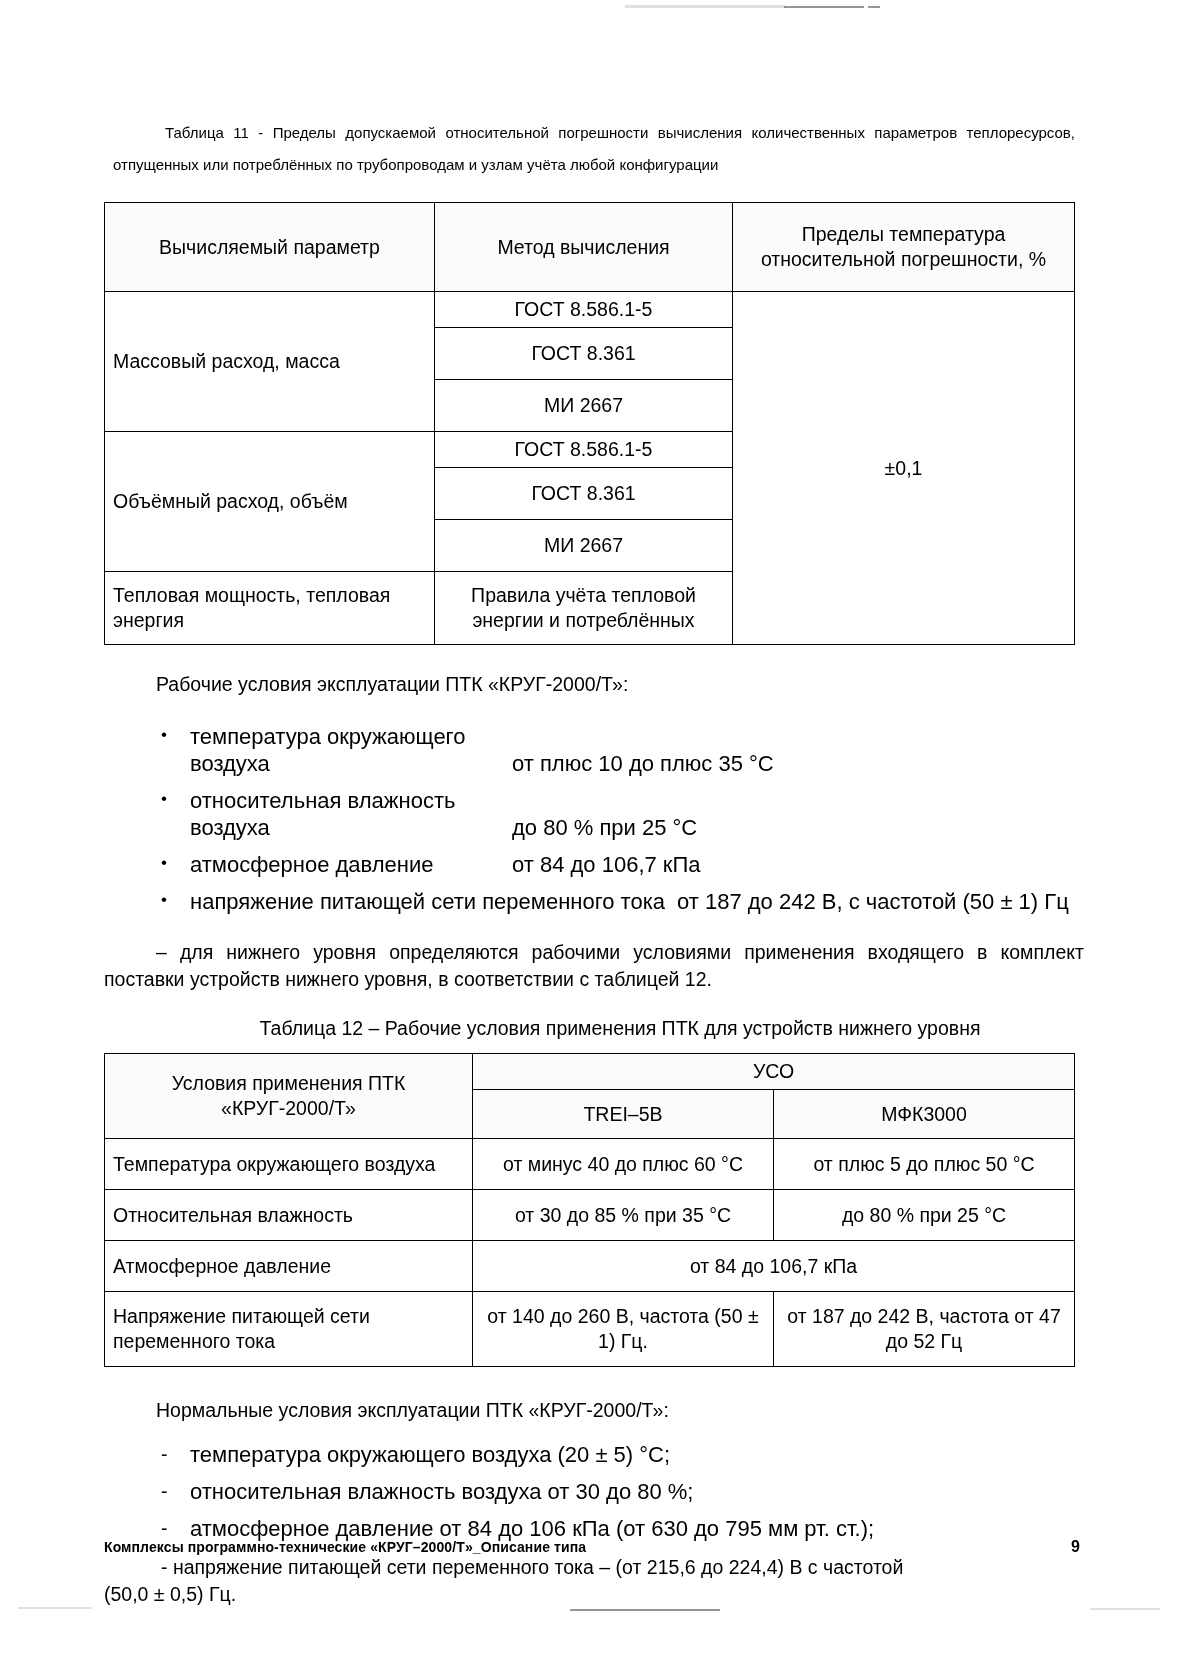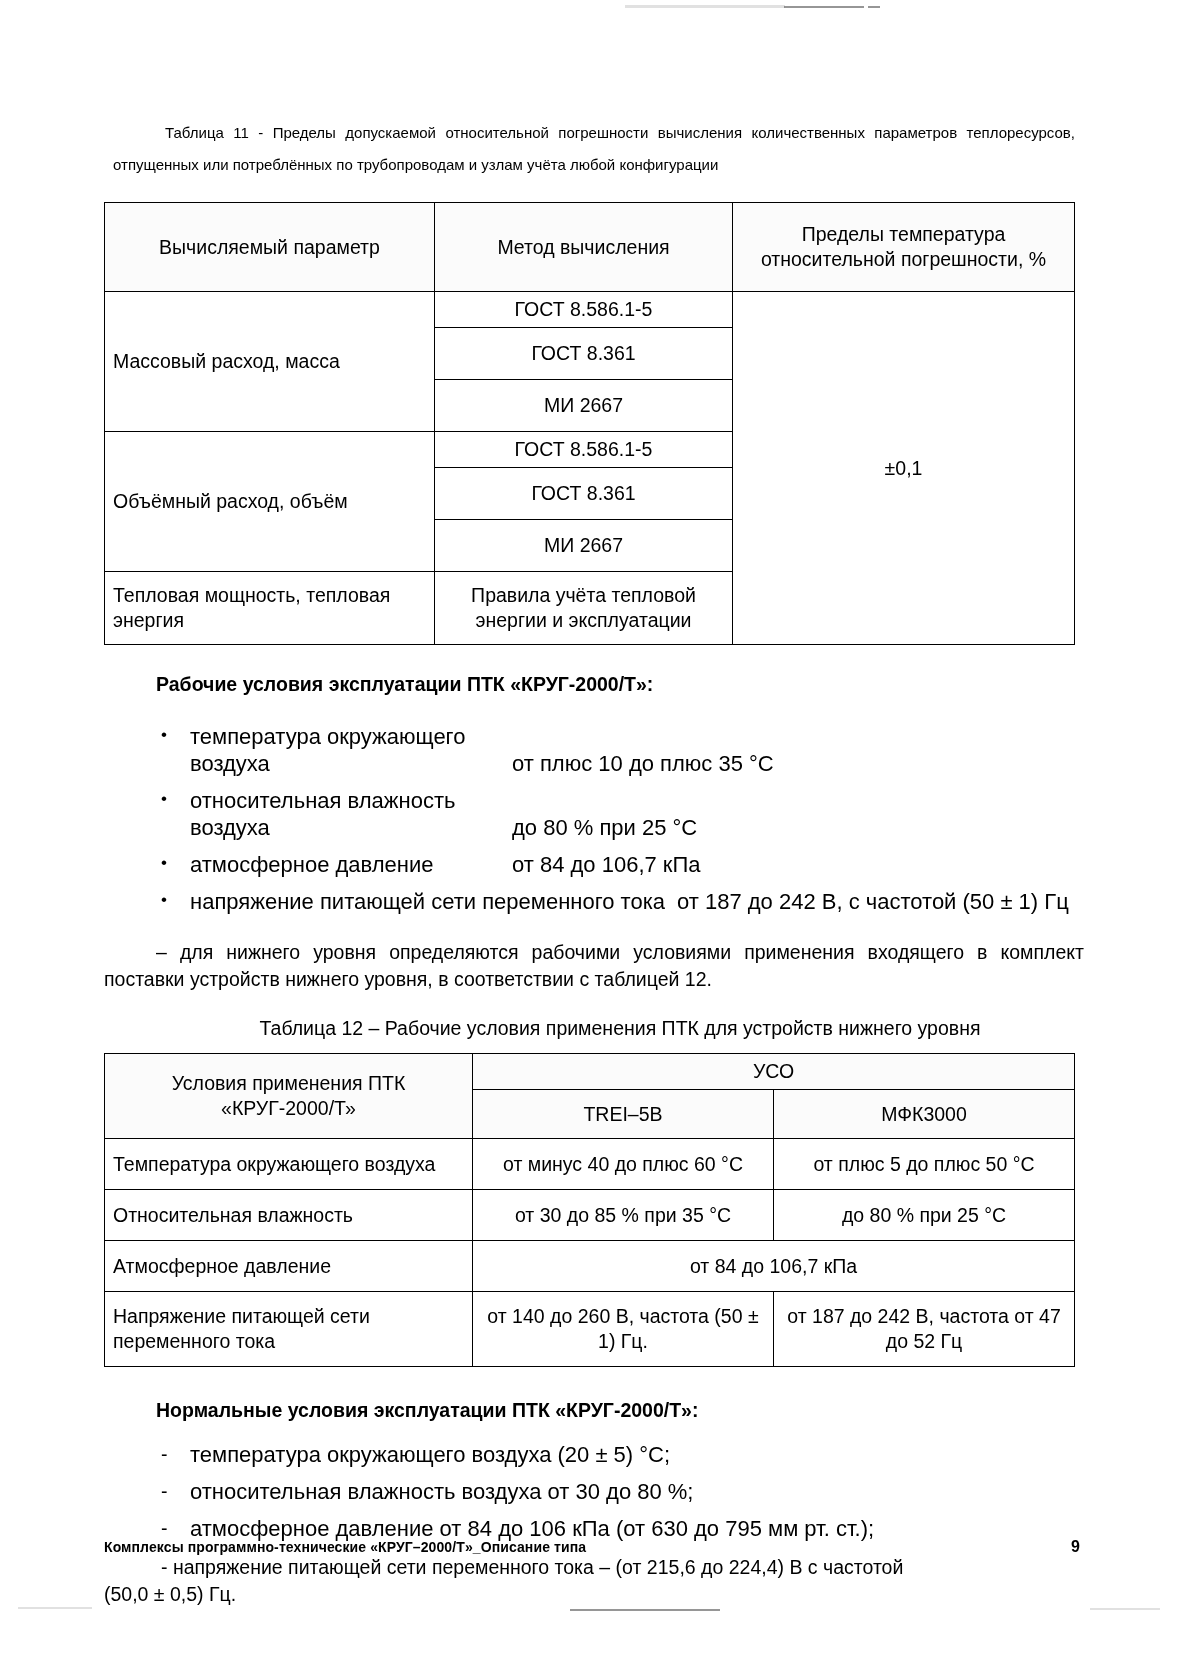--- a/index.html
+++ b/index.html
@@ -60,21 +60,21 @@
   }
   .para-noind {
     font-size: 19.5px;
     line-height: 27px;
     text-align: justify;
     text-indent: 0;
     margin: 0;
   }
   .subhead {
     font-size: 19.5px;
-    font-weight: bold;
+    font-weight: normal;
     line-height: 26px;
     margin: 0;
     padding-left: 52px;
   }
 
   
   ul.bullets, ul.dashes {
     list-style: none;
     margin: 0;
     padding: 0;
@@ -213,21 +213,21 @@
         </tr>
         <tr>
           <td class="t-center" style="height:41px;">ГОСТ 8.361</td>
         </tr>
         <tr>
           <td class="t-center" style="height:41px;">МИ 2667</td>
         </tr>
 
         <tr>
           <td class="t-left" style="height:62px;">Тепловая мощность, тепловая энергия</td>
-          <td class="t-center">Правила учёта тепловой энергии и эксплуатации</td>
+          <td class="t-center">Правила учёта тепловой энергии и потреблённых</td>
         </tr>
       </tbody>
     </table>
 
     <div style="height:26px;"></div>
     <p class="subhead">Рабочие условия эксплуатации ПТК «КРУГ-2000/Т»:</p>
 
     <div style="height:14px;"></div>
 
     <div style="height:12px;"></div>

